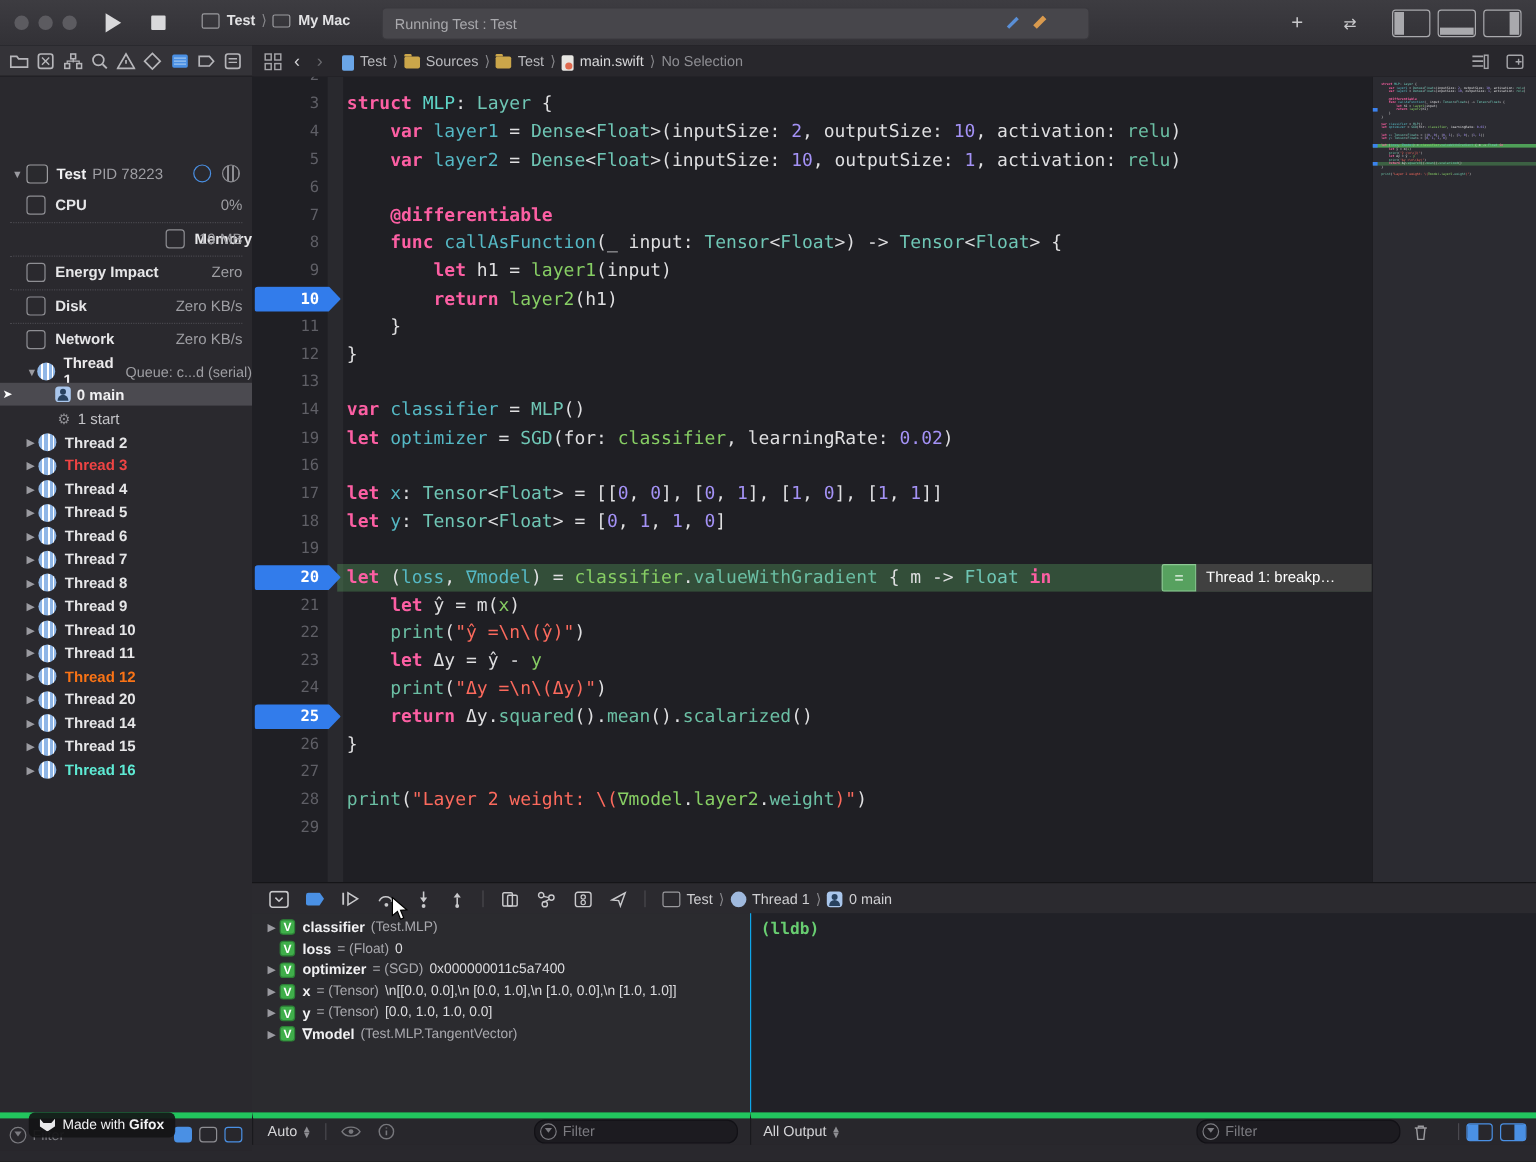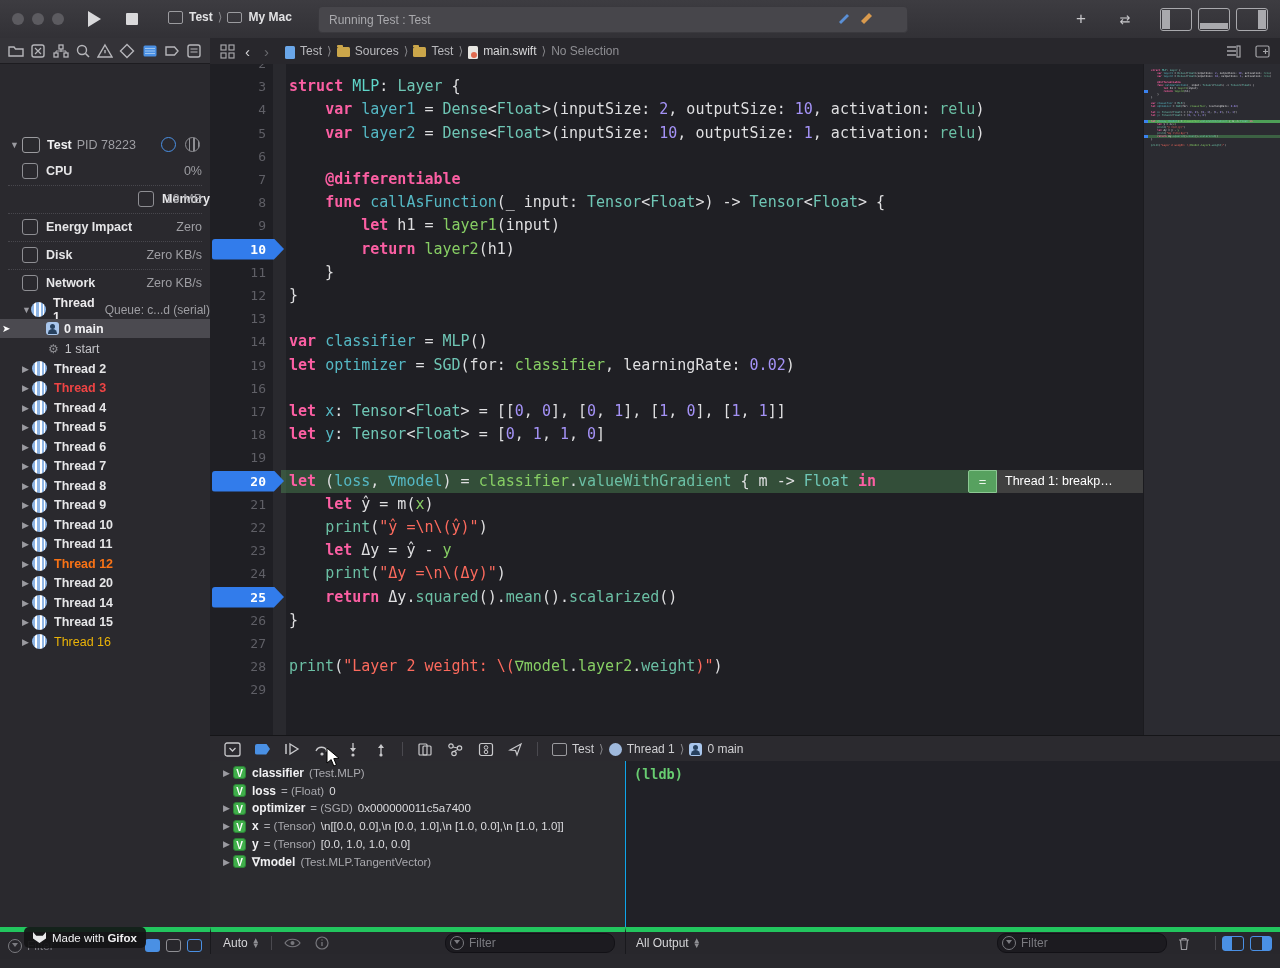--- a/index.html
+++ b/index.html
@@ -351,21 +351,21 @@
           <span style="color:#e6e6e8;font-weight:bold">Thread 14</span>
         </div>
         <div class="srow" style="top: 548.5px; height: 19px;">
           <span class="tri" style="margin-left:22px">▶</span>
           <span class="thr-ic"></span>
           <span style="color:#e6e6e8;font-weight:bold">Thread 15</span>
         </div>
         <div class="srow" style="top: 568px; height: 19px;">
           <span class="tri" style="margin-left:22px">▶</span>
           <span class="thr-ic"></span>
-          <span style="color:#eab308;font-weight:normal">Thread 16</span>
+          <span style="color:#5eead4;font-weight:bold">Thread 16</span>
         </div>
       </div>
   </div>
 
   <div id="editor" class="abs">
     <div id="ribbon"></div>
     <div id="code-layer">
         <div class="cl" style="top: -12px;">
           <div class="ln">2</div>
           <div class="txt"></div>

